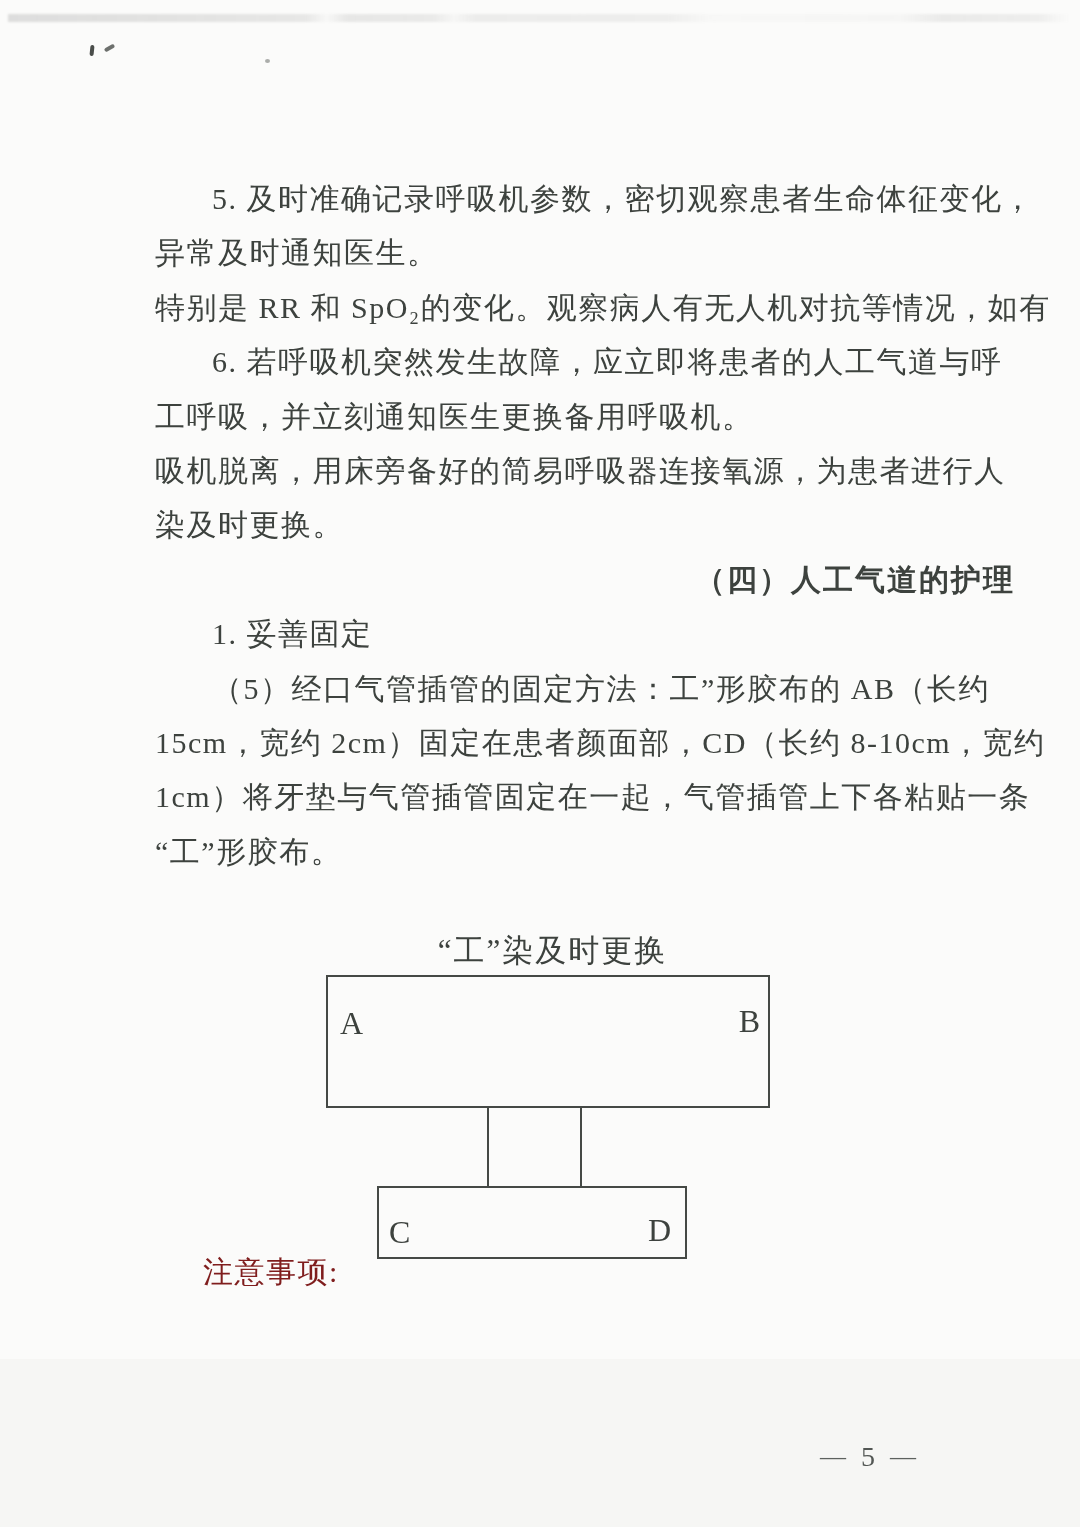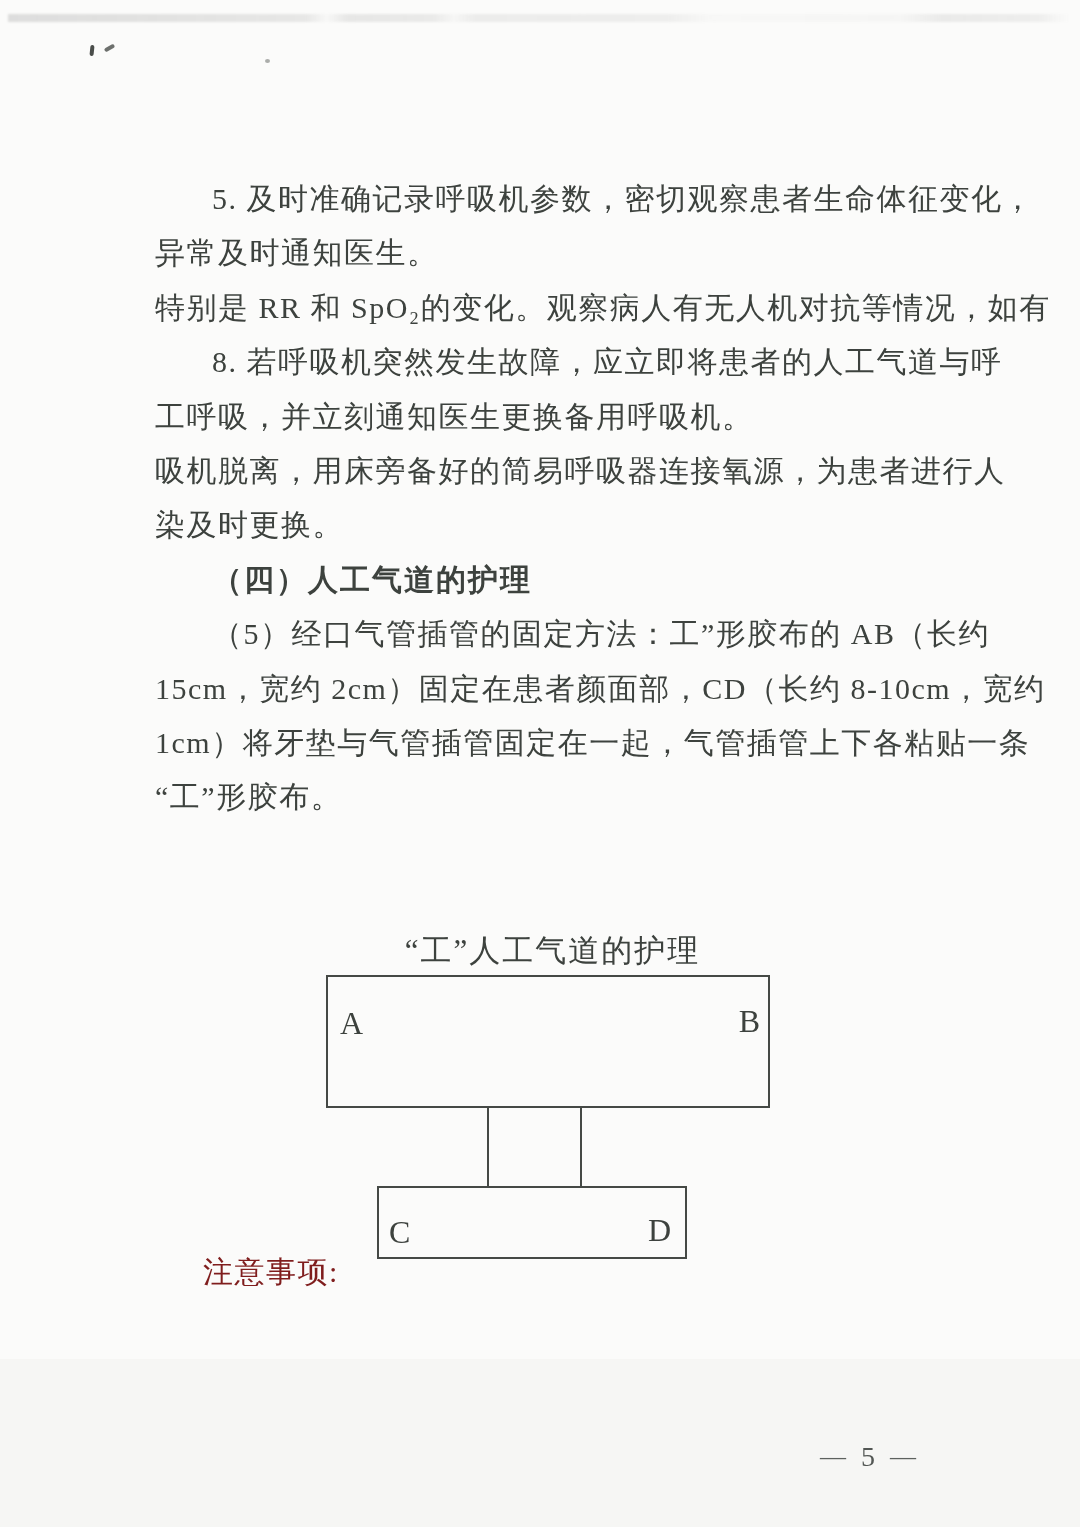--- a/index.html
+++ b/index.html
@@ -32,21 +32,21 @@
 
   .body-text{
     position:absolute;left:155px;top:172px;width:860px;
     color:#3d423e;
   }
   .tline{
     height:54.4px;line-height:54.4px;font-size:30px;
     letter-spacing:1.5px;white-space:nowrap;
   }
   .ind{padding-left:57px;}
-  .bold{font-weight:700;letter-spacing:2px;}
+  .bold{font-weight:700;letter-spacing:2px;text-align:right;}
 
   .diagram-title{
     position:absolute;left:330px;top:924px;width:445px;height:54px;
     line-height:54px;text-align:center;font-size:31px;letter-spacing:2px;
     color:#3d423e;white-space:nowrap;
   }
   .rect{
     position:absolute;border:2px solid #454945;background:transparent;
   }
   .rect-top{left:326px;top:975px;width:440px;height:129px;}
@@ -83,32 +83,33 @@
 
   <div class="scan-band"></div>
   <div class="mark mark-1"></div>
   <div class="mark mark-2"></div>
   <div class="mark mark-dot"></div>
 
   <div class="body-text">
     <div class="tline ind">5. 及时准确记录呼吸机参数，密切观察患者生命体征变化，</div>
     <div class="tline">异常及时通知医生。</div>
     <div class="tline">特别是 RR 和 SpO₂的变化。观察病人有无人机对抗等情况，如有</div>
-    <div class="tline ind">8. 若呼吸机突然发生故障，应立即将患者的人工气道与呼</div>
+    <div class="tline ind">6. 若呼吸机突然发生故障，应立即将患者的人工气道与呼</div>
     <div class="tline">工呼吸，并立刻通知医生更换备用呼吸机。</div>
     <div class="tline">吸机脱离，用床旁备好的简易呼吸器连接氧源，为患者进行人</div>
     <div class="tline">染及时更换。</div>
     <div class="tline ind bold">（四）人工气道的护理</div>
+    <div class="tline ind">1. 妥善固定</div>
     <div class="tline ind">（5）经口气管插管的固定方法：工”形胶布的 AB（长约</div>
     <div class="tline">15cm，宽约 2cm）固定在患者颜面部，CD（长约 8-10cm，宽约</div>
     <div class="tline">1cm）将牙垫与气管插管固定在一起，气管插管上下各粘贴一条</div>
     <div class="tline">“工”形胶布。</div>
   </div>
 
-  <div class="diagram-title">“工”人工气道的护理</div>
+  <div class="diagram-title">“工”染及时更换</div>
 
   <div>
     <div class="rect rect-top">
       <span class="corner-label lab-a">A</span>
       <span class="corner-label lab-b">B</span>
     </div>
     <div class="vline vline-left"></div>
     <div class="vline vline-right"></div>
     <div class="rect rect-bottom">
       <span class="corner-label lab-c">C</span>

